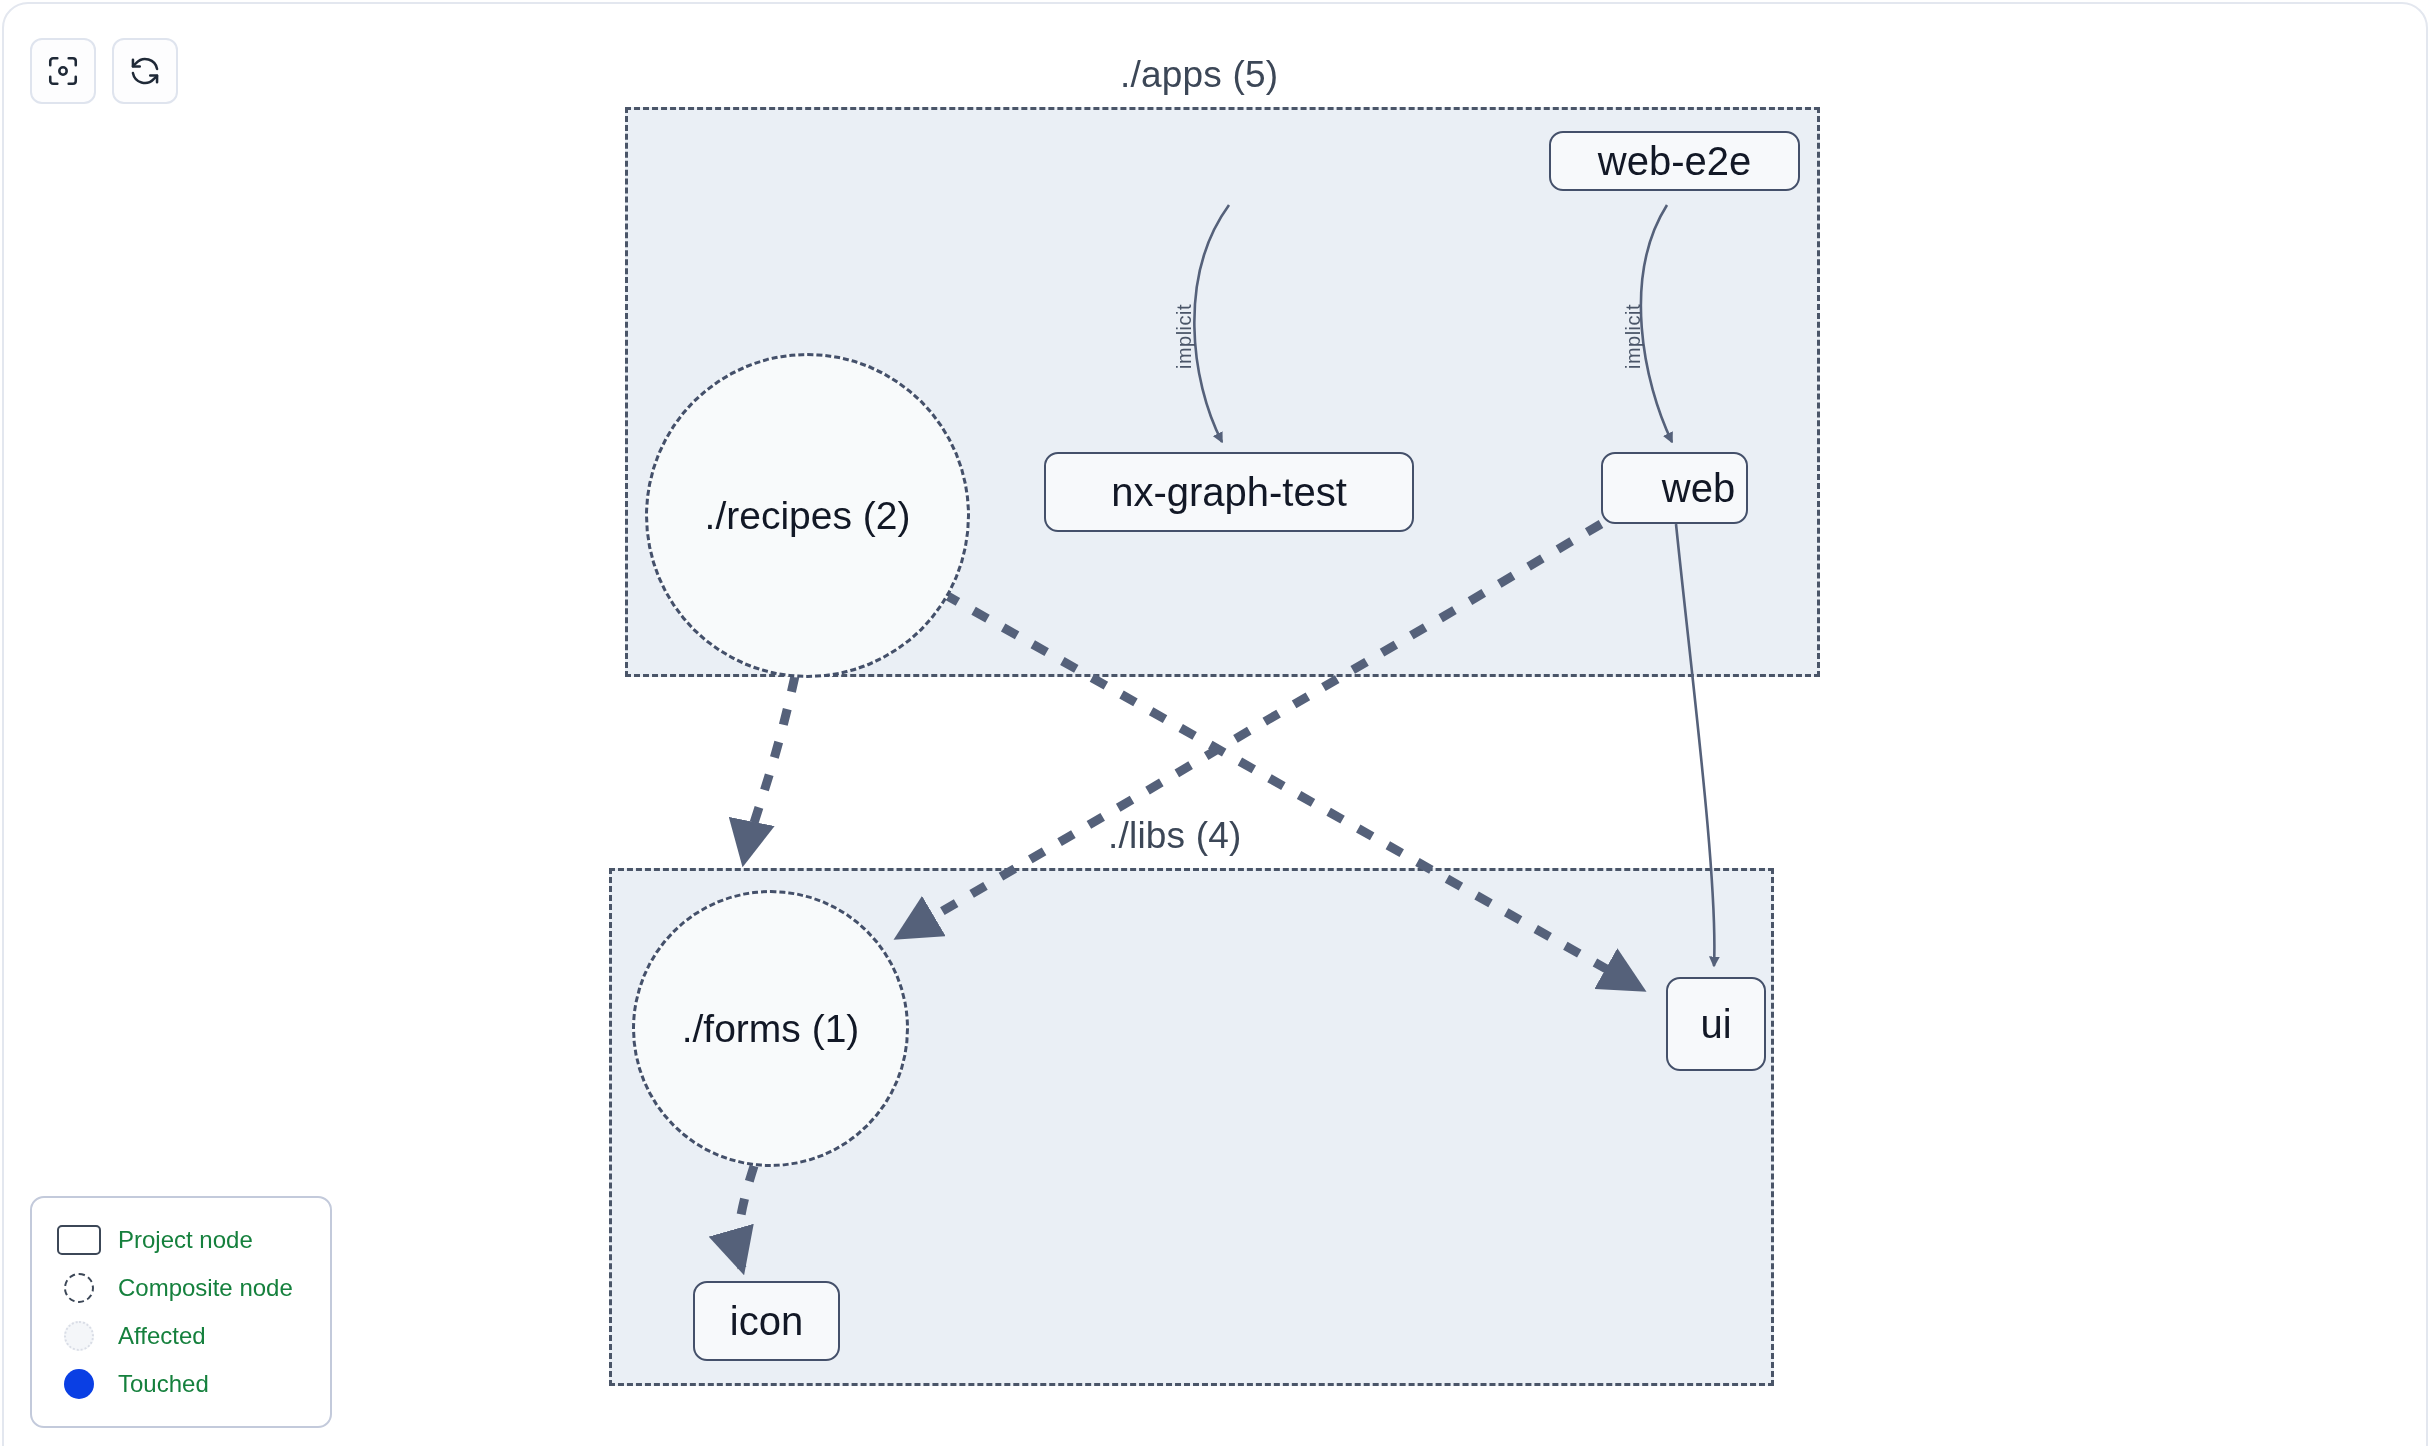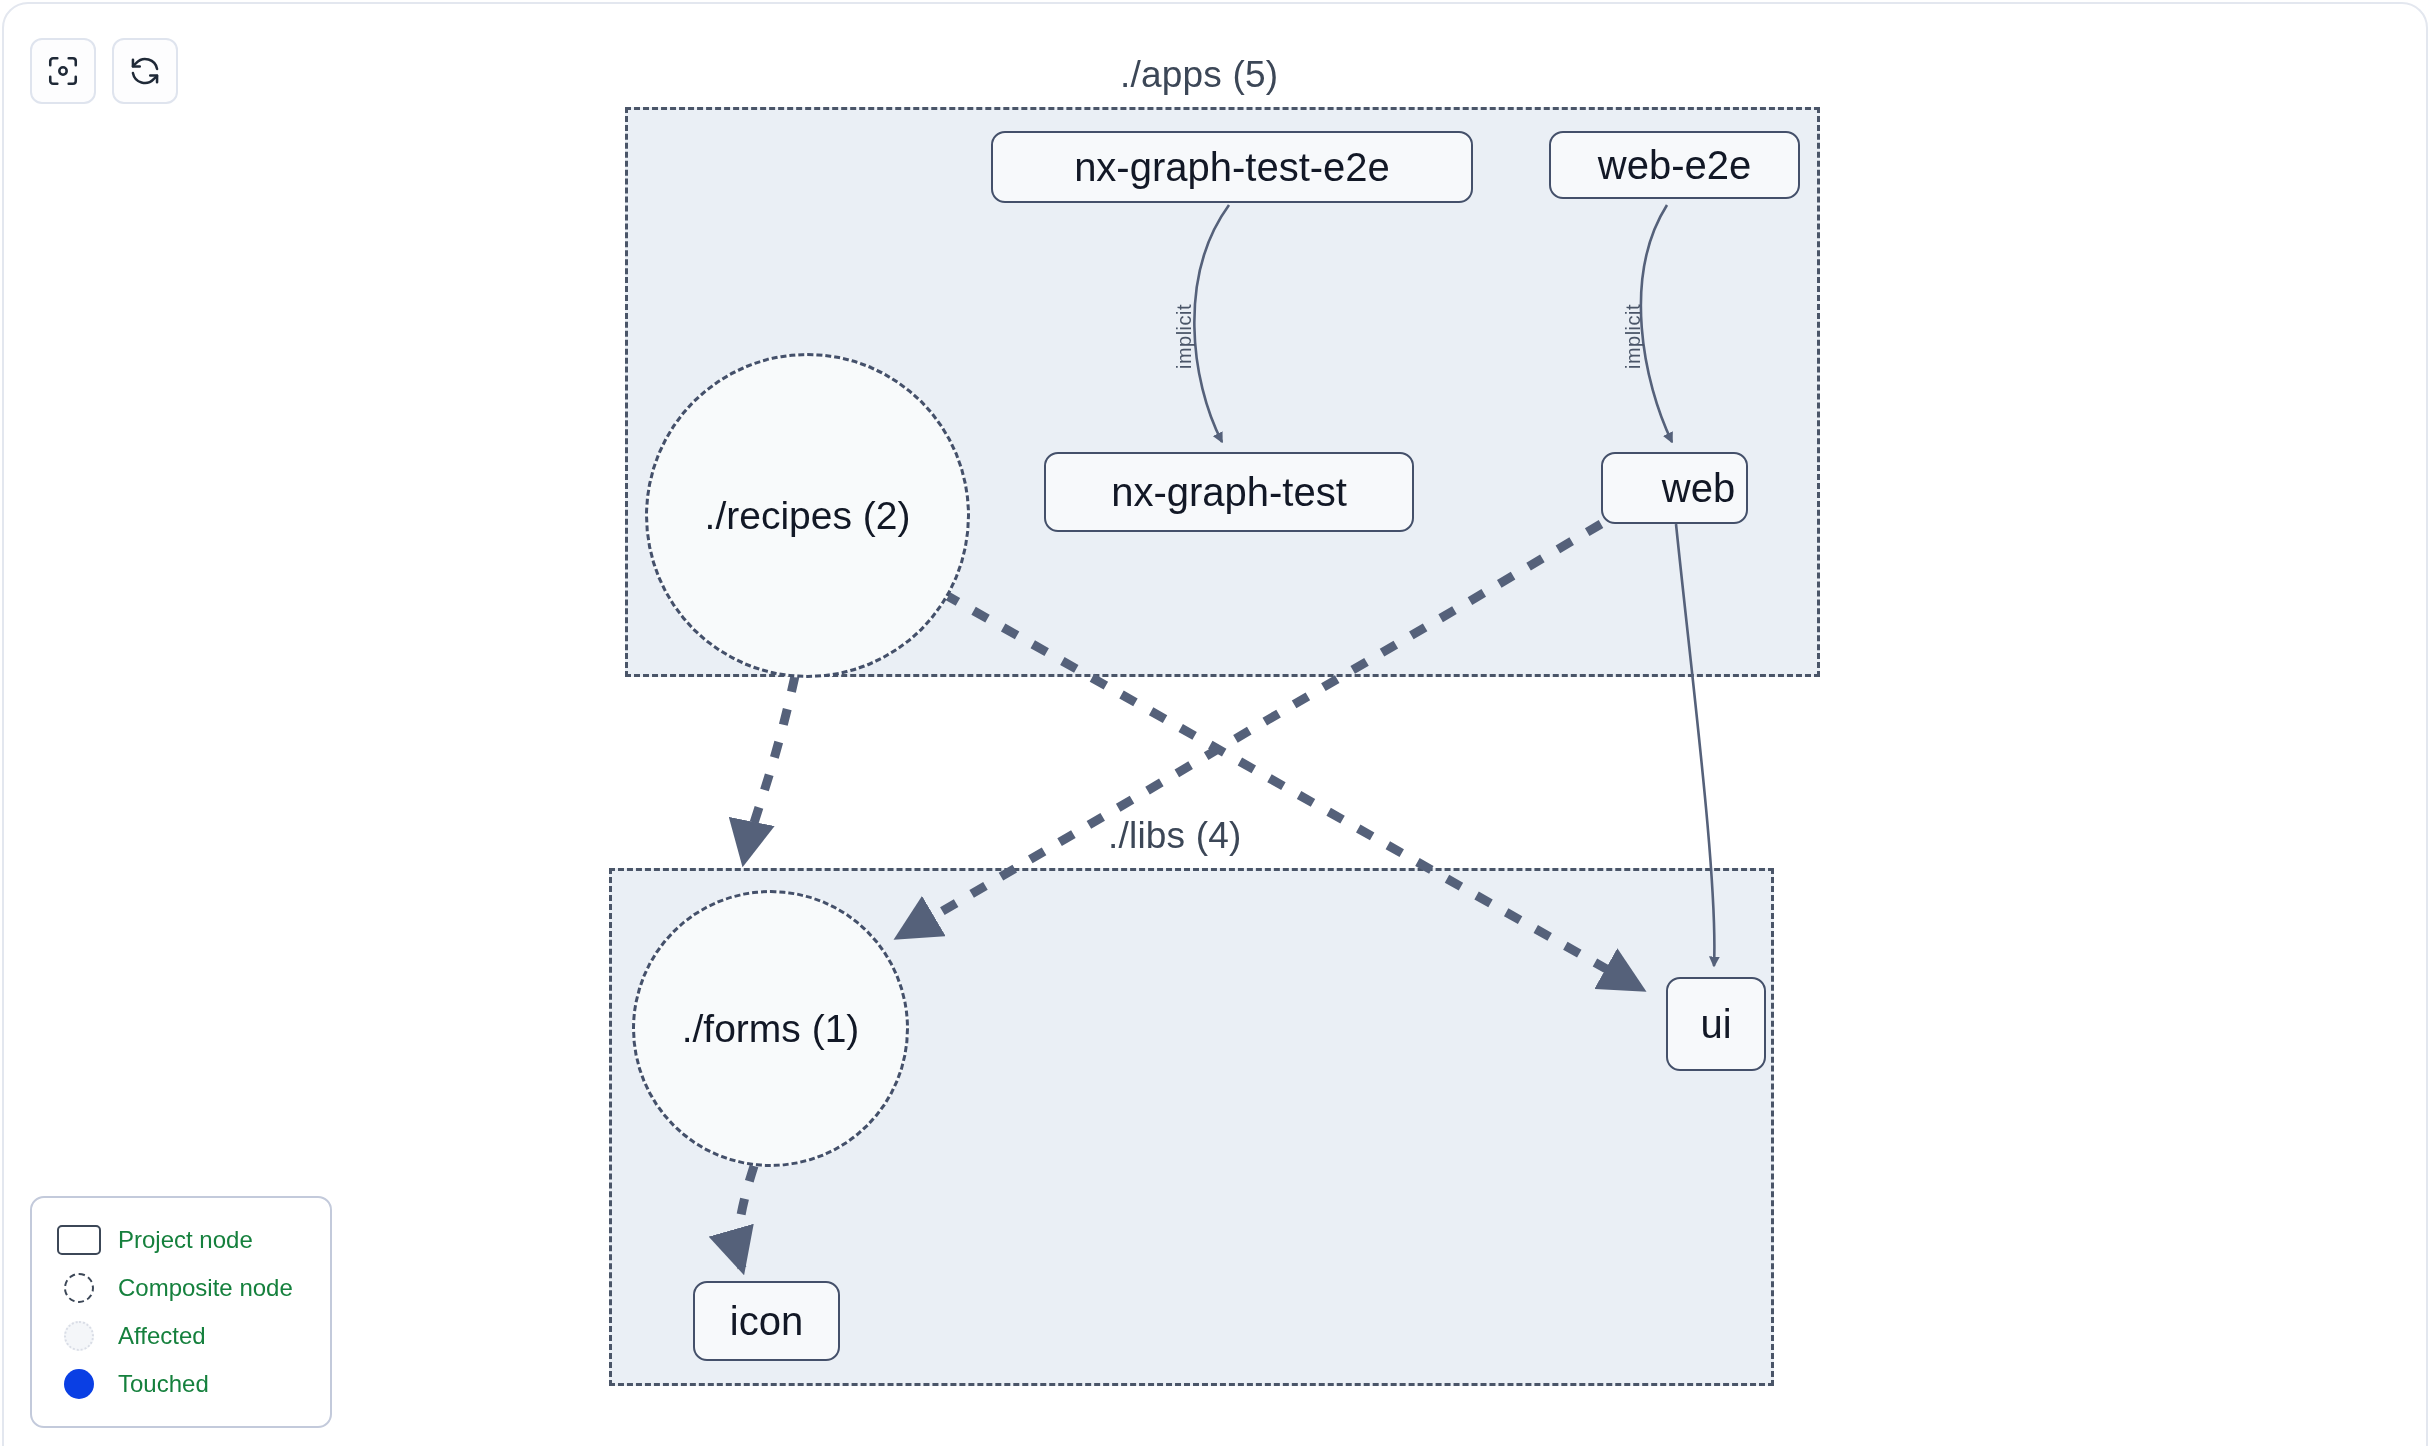--- a/index.html
+++ b/index.html
@@ -243,25 +243,22 @@
       <path d="M 1601 524 L 900 936" fill="none" stroke="#55617a" stroke-width="9" stroke-dasharray="16 18" stroke-linecap="butt" marker-end="url(#arrow)"></path>
 
       <path d="M 1676 524 C 1692 680 1718 880 1714 966" fill="none" stroke="#55617a" stroke-width="2.6" marker-end="url(#arrow-sm)"></path>
 
       <path d="M 754 1166 C 740 1210 734 1240 742 1268" fill="none" stroke="#55617a" stroke-width="9" stroke-dasharray="16 18" stroke-linecap="butt" marker-end="url(#arrow)"></path>
     </svg>
 
     <div class="edge-label" style="left:1152px; top:325px;">implicit</div>
     <div class="edge-label" style="left:1601px; top:325px;">implicit</div>
 
-    <div class="proj-node" style="left:991px; top:131px; width:482px; height:72px;">
-      <span>nx-graph-test-e2e</span>
-    </div>
-
-    <div class="proj-node" style="left:1549px; top:131px; width:251px; height:68px;">
+
+    <div class="proj-node" style="left:1549px; top:131px; width:251px; height:60px;">
       <span>web-e2e</span>
     </div>
 
     <div class="composite-node" style="left:645px; top:353px; width:325px; height:325px;">
       <span>./recipes (2)</span>
     </div>
 
     <div class="proj-node" style="left:1044px; top:452px; width:370px; height:80px;">
       <span>nx-graph-test</span>
     </div>

